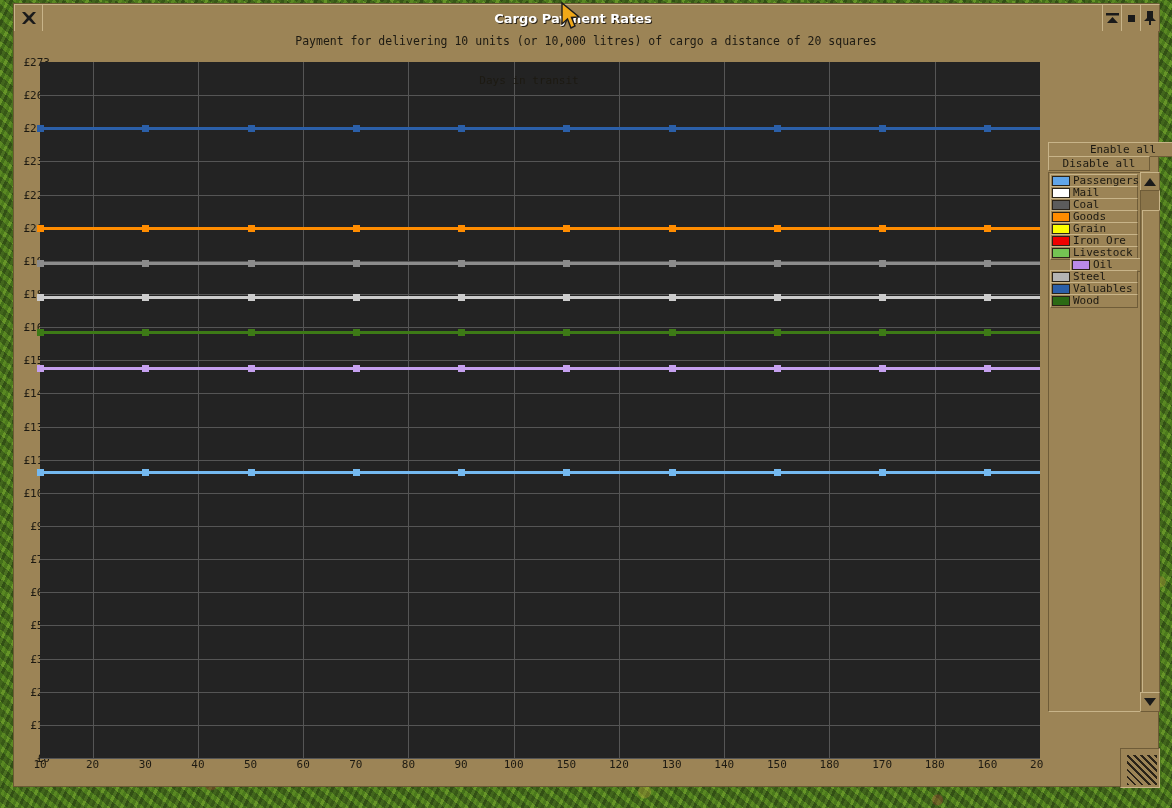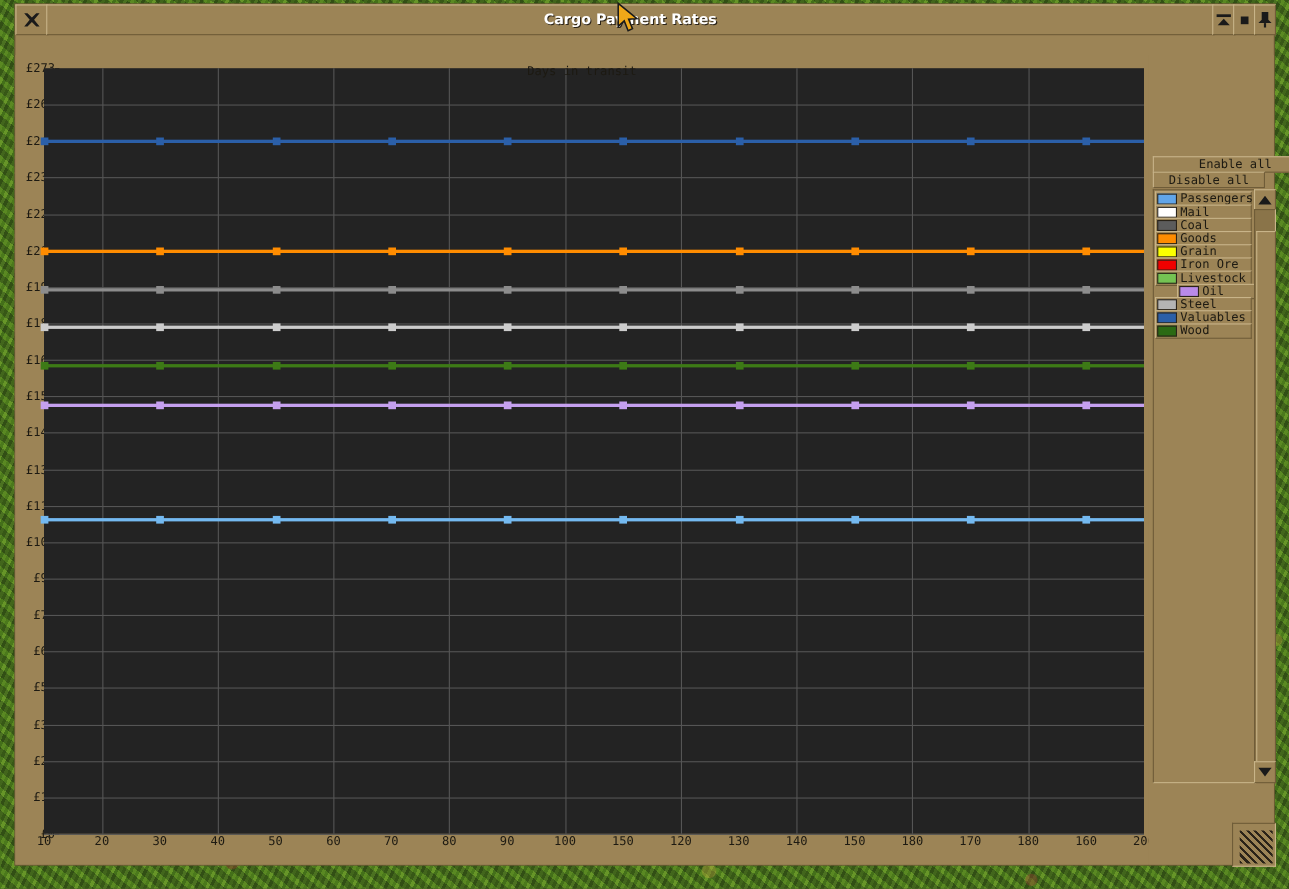--- a/index.html
+++ b/index.html
@@ -71,21 +71,21 @@
   #yaxis{position:absolute;left:0px;top:0px;width:40px;height:736px;}
   .ylab{position:absolute;right:4px;font-size:11px;color:#1d1a12;transform:translateY(-50%);white-space:nowrap;}
   .ytick{position:absolute;right:0px;width:4px;height:1px;background:#1d1a12;}
   #plot{position:absolute;left:26px;top:12px;width:1000px;height:696px;background:#232323;}
   .vgrid{position:absolute;top:0;width:1px;height:696px;background:#555555;}
   .hgrid{position:absolute;left:0;width:1000px;height:1px;background:#555555;}
   .series-line{position:absolute;left:0;width:1000px;height:3px;}
   .pt{position:absolute;width:7px;height:7px;margin-left:-3px;margin-top:-2px;}
   #xaxis{position:absolute;left:26px;top:708px;width:1000px;height:28px;}
   .xlab{position:absolute;top:0px;font-size:11px;color:#1d1a12;transform:translateX(-50%);}
-  #xtitle{position:absolute;left:0;top:8px;width:1030px;text-align:center;font-size:11px;color:#1d1a12;}
+  #xtitle{position:absolute;left:0;top:24px;width:1030px;text-align:center;font-size:11px;color:#1d1a12;}
 
   
   #rightpanel{position:absolute;left:1030px;top:46px;width:114px;height:736px;background:#9c8456;}
   .pbtn{position:absolute;left:4px;width:100px;height:13px;background:#9c8456;
     display:flex;align-items:center;justify-content:center;font-size:11px;color:#1d1a12;}
   #enable-all{top:92px;padding-left:24px;}
   #disable-all{top:106px;}
   #legendbox{position:absolute;left:4px;top:122px;width:92px;height:538px;background:#9c8456;}
   .legend-row{position:absolute;left:1px;width:86px;height:12px;background:#9c8456;
     display:flex;align-items:center;}
@@ -133,20 +133,21 @@
       </svg>
     </div>
     <div class="winbtn outset" id="btn-sticky">
       <svg width="16" height="16" viewBox="0 0 16 16">
         <path d="M5 1 L11 1 L11 8 L14 11 L2 11 L5 8 Z" fill="#1a1a1a"></path>
         <rect x="7" y="11" width="2" height="4" fill="#1a1a1a"></rect>
       </svg>
     </div>
   </div>
 
+  <div id="subtitle">Payment for delivering 10 units (or 10,000 litres) of cargo a distance of 20 squares</div>
 
   <div id="plotwrap">
     <div id="yaxis">
         <div class="ylab" style="top: 12px;">£273</div>
         <div class="ytick" style="top: 12px;"></div>
         <div class="ylab" style="top: 45.1429px;">£260</div>
         <div class="ytick" style="top: 45.1429px;"></div>
         <div class="ylab" style="top: 78.2857px;">£247</div>
         <div class="ytick" style="top: 78.2857px;"></div>
         <div class="ylab" style="top: 111.429px;">£234</div>

